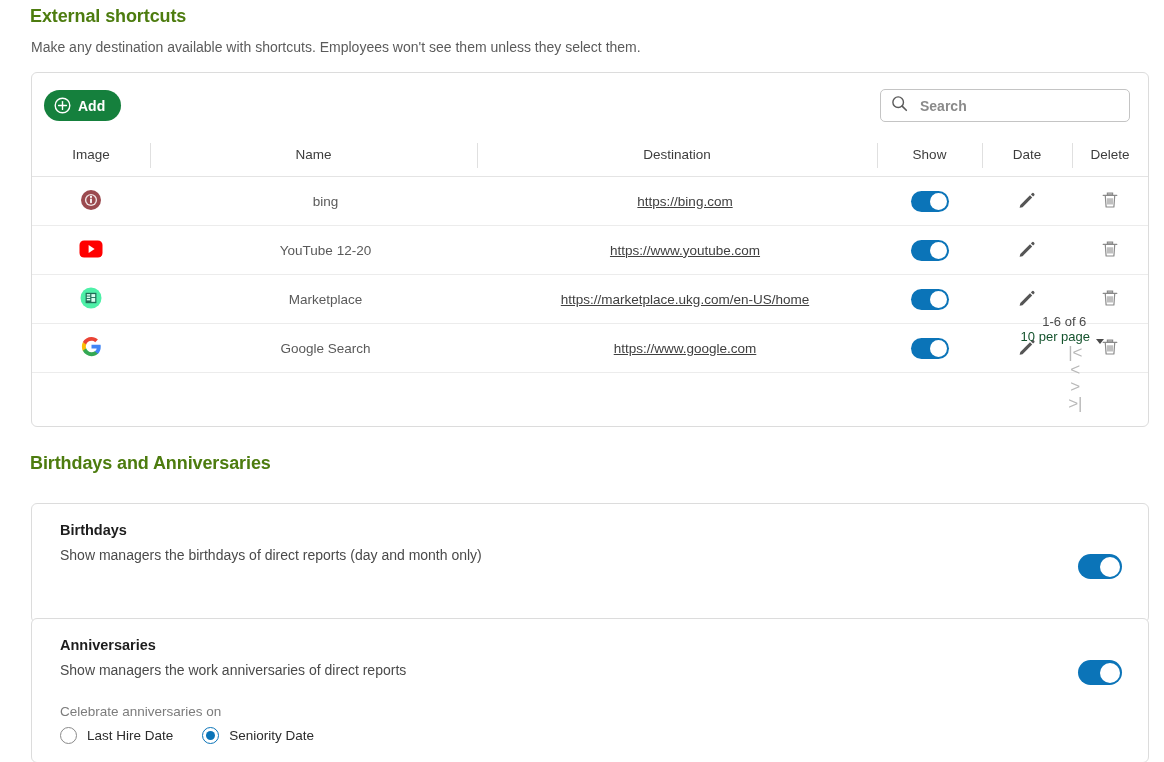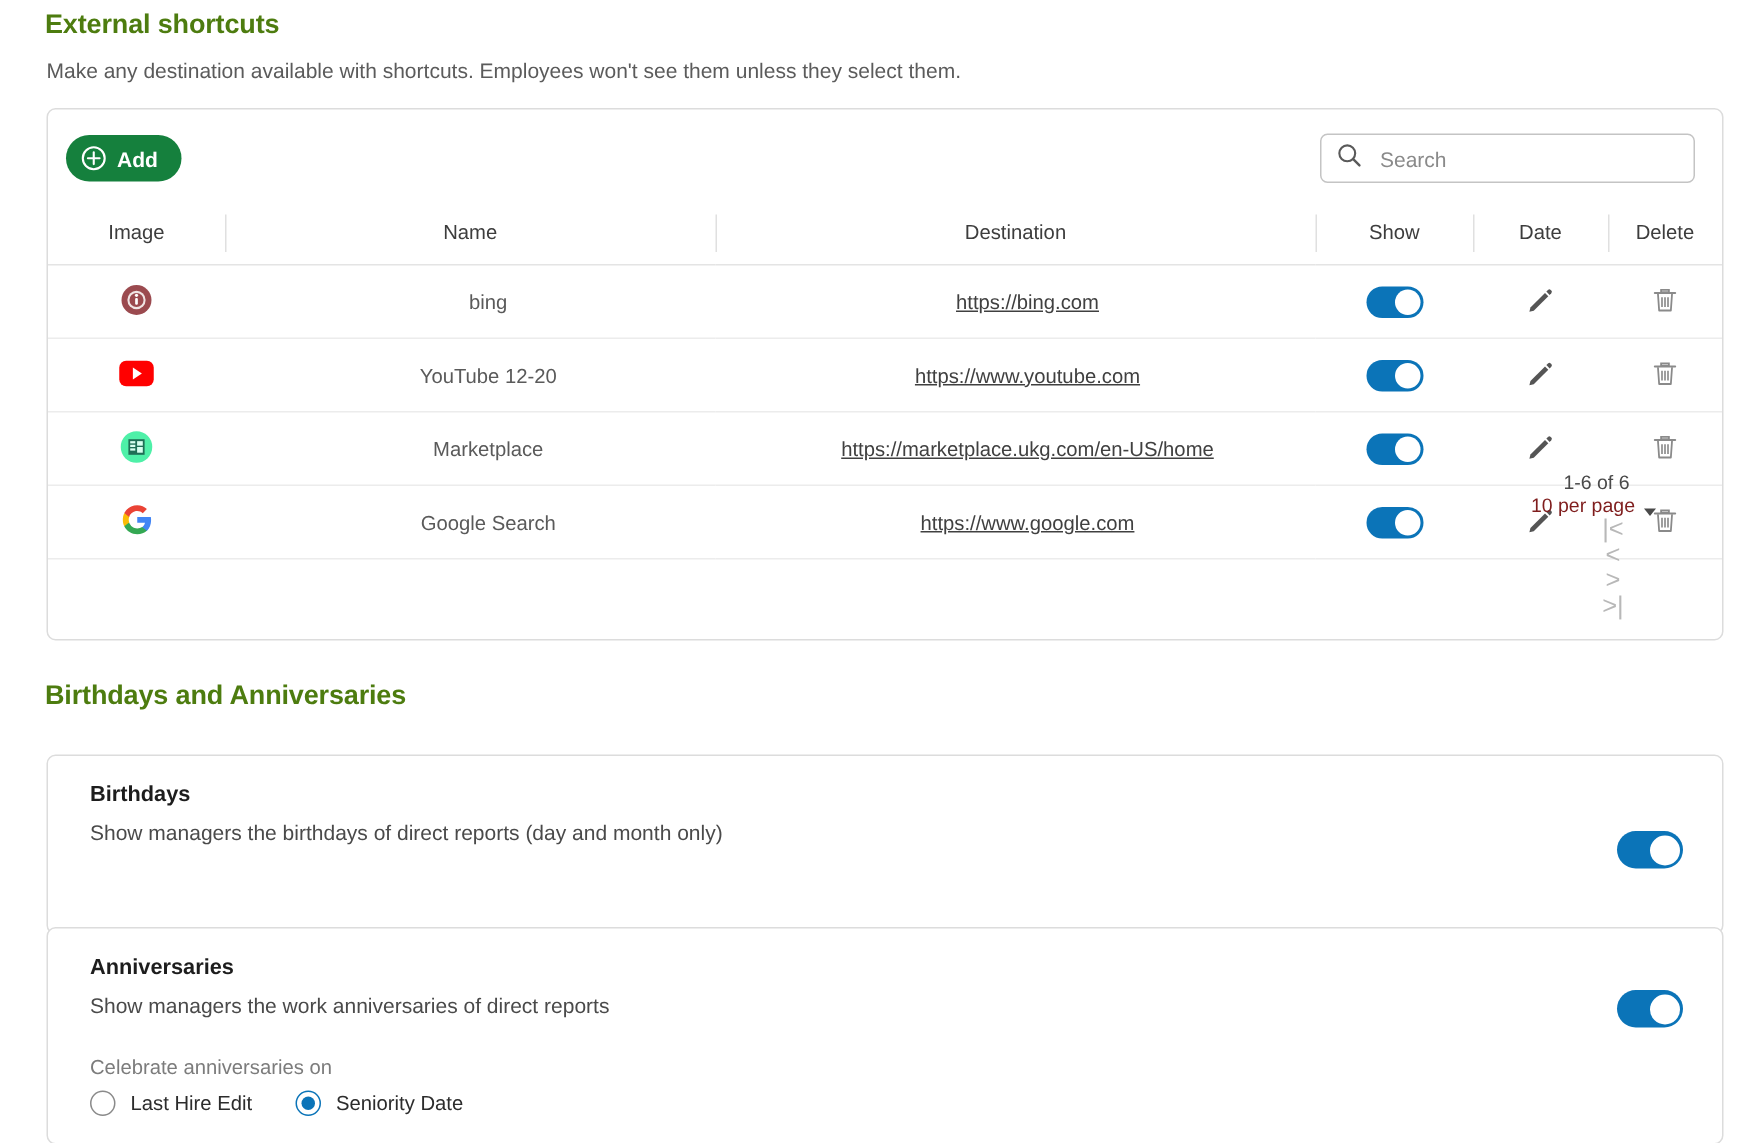--- a/index.html
+++ b/index.html
@@ -56,21 +56,21 @@
     width:250px; height:33px;
     border:1px solid #c4c4c4; border-radius:5px;
     display:flex; align-items:center;
     padding:0 10px; gap:10px;
     background:#fff;
   }
   .search-box input {
     border:none; outline:none; background:transparent;
     font-family:"Liberation Sans", sans-serif;
     font-size:14px; color:#701a75;
-    flex:1; height:100%;
+    flex:1; height:100%;font-weight:bold;
   }
   .search-box input::placeholder { color:#8a8a8a; }
 
   
   table.shortcuts {
     position:absolute; left:0; top:62px; width:1116px;
     border-collapse:collapse;
     table-layout:fixed;
   }
   table.shortcuts thead th {
@@ -121,21 +121,21 @@
 
   
   .pagination {
     position:absolute; right:18px; bottom:14px;
     display:flex; align-items:center; gap:0;
     font-size:13px; color:#4a4a4a;flex-direction:column;
   }
   .pag-count { margin-right:22px; color:#4a4a4a; }
   .pag-perpage {
     margin-right:26px; display:flex; align-items:flex-end; gap:6px;
-    color:#7f1d1d; cursor:pointer;
+    color:#14532d; cursor:pointer;
   }
   .pag-arrow {
     width:40px; text-align:center; color:#b8b8b8;
     font-size:17px; cursor:pointer; line-height:1;
     font-family:"Liberation Sans", sans-serif;
     background:none; border:none; padding:0;
   }
   .caret-down {
     width:0;height:0;border-left:4px solid transparent;border-right:4px solid transparent;
     border-top:5px solid #4a4a4a;
@@ -430,21 +430,21 @@
     <div class="settings-title">Anniversaries</div>
     <div class="settings-desc">Show managers the work anniversaries of direct reports</div>
     <div class="settings-toggle-wrap">
       <span class="toggle toggle-lg"><span class="knob"></span></span>
     </div>
 
     <div class="radio-label">Celebrate anniversaries on</div>
     <div class="radio-row">
       <label class="radio-item">
         <span class="radio-circle"></span>
-        <span class="rtext">Last Hire Edit</span>
+        <span class="rtext">Last Hire Date</span>
       </label>
       <label class="radio-item">
         <span class="radio-circle checked"></span>
         <span class="rtext">Seniority Date</span>
       </label>
     </div>
   </div>
 
 </div>
 

